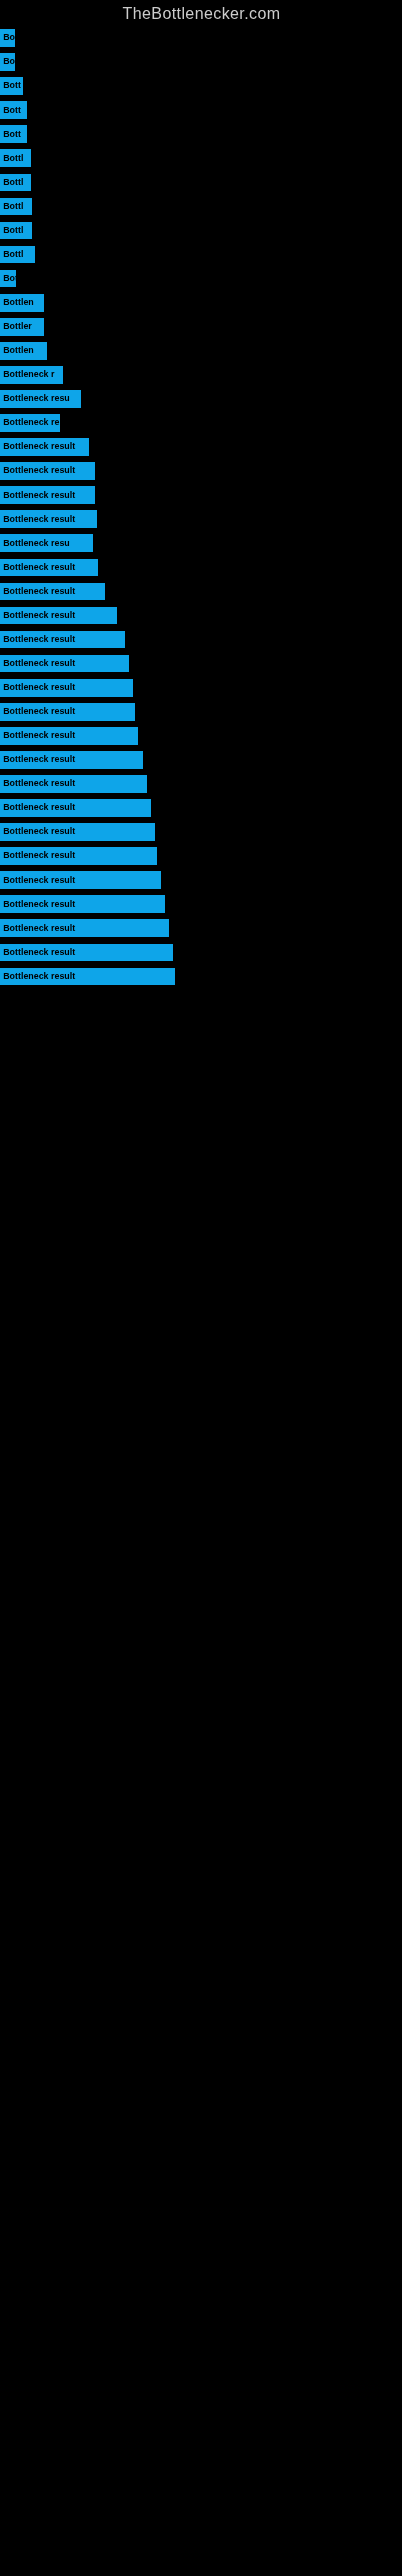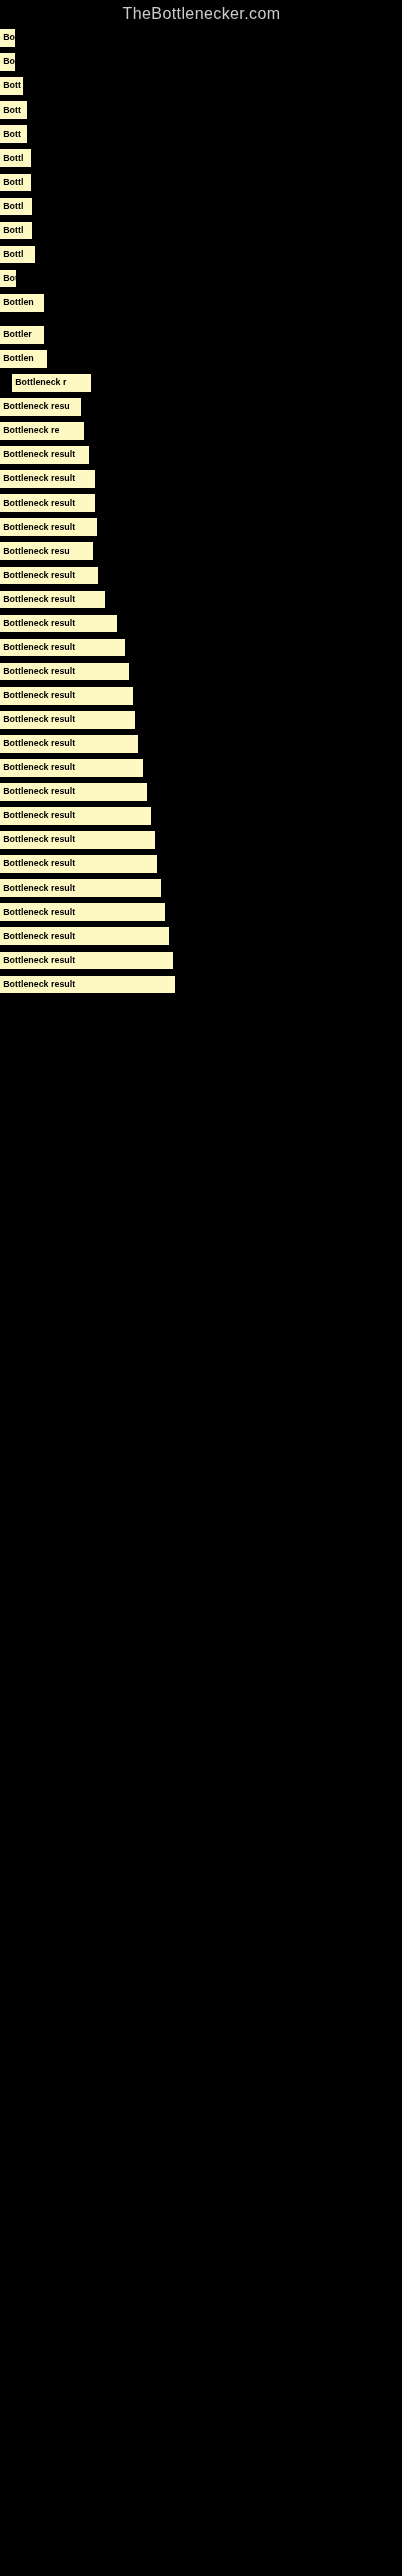--- a/index.html
+++ b/index.html
@@ -18,21 +18,21 @@
       letter-spacing: 0.4px;
     }
     .bar-row {
       display: flex;
       align-items: center;
       margin-bottom: 0px;
       padding: 3.2px 0 3.2px 0;
     }
     .bar-label {
       color: #f90;
-      background: #fef9c3;
+      background: #0ea5e9;
       font-size: 8.9px;
       white-space: nowrap;
       overflow: hidden;
       text-overflow: clip;
       padding: 3.2px 3.2px;
       display: inline-block;
       color: #000;
       font-weight: bold;
       height: 17.7px;
       line-height: 11.3px;
@@ -74,33 +74,33 @@
     <div class="bar-row">
       <span class="bar-label" style="width: 35px;">Bottl</span>
     </div>
     <div class="bar-row">
       <span class="bar-label" style="width: 16px;">Bottle</span>
     </div>
     <div class="bar-row">
       <span class="bar-label" style="width: 44px;">Bottlen</span>
     </div>
     <div class="bar-row">
-      <span class="bar-label" style="width: 44px; margin-top: 8px;">Bottler</span>
+      <span class="bar-label" style="width: 44px;">Bottler</span>
     </div>
     <div class="bar-row">
       <span class="bar-label" style="width: 47px;">Bottlen</span>
     </div>
     <div class="bar-row">
-      <span class="bar-label" style="width: 79px; margin-left: 12px;">Bottleneck r</span>
+      <span class="bar-label" style="width: 63px;">Bottleneck r</span>
     </div>
     <div class="bar-row">
       <span class="bar-label" style="width: 81px;">Bottleneck resu</span>
     </div>
     <div class="bar-row">
-      <span class="bar-label" style="width: 84px;">Bottleneck re</span>
+      <span class="bar-label" style="width: 60px;">Bottleneck re</span>
     </div>
     <div class="bar-row">
       <span class="bar-label" style="width: 89px;">Bottleneck result</span>
     </div>
     <div class="bar-row">
       <span class="bar-label" style="width: 95px;">Bottleneck result</span>
     </div>
     <div class="bar-row">
       <span class="bar-label" style="width: 95px;">Bottleneck result</span>
     </div>

